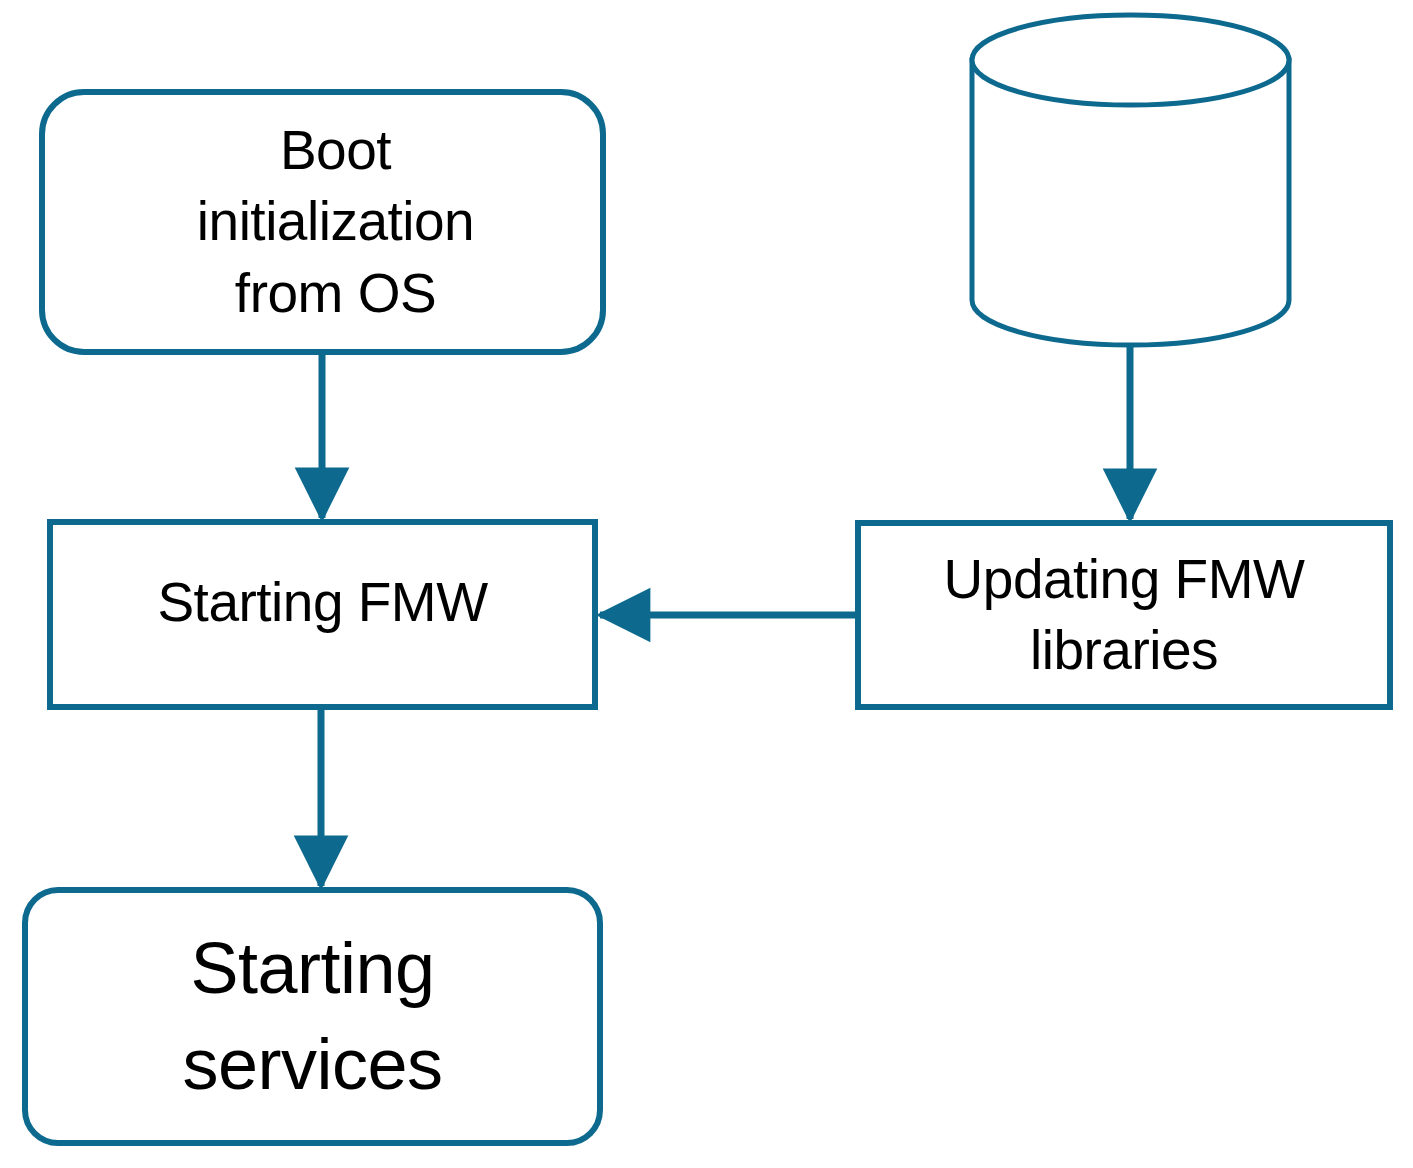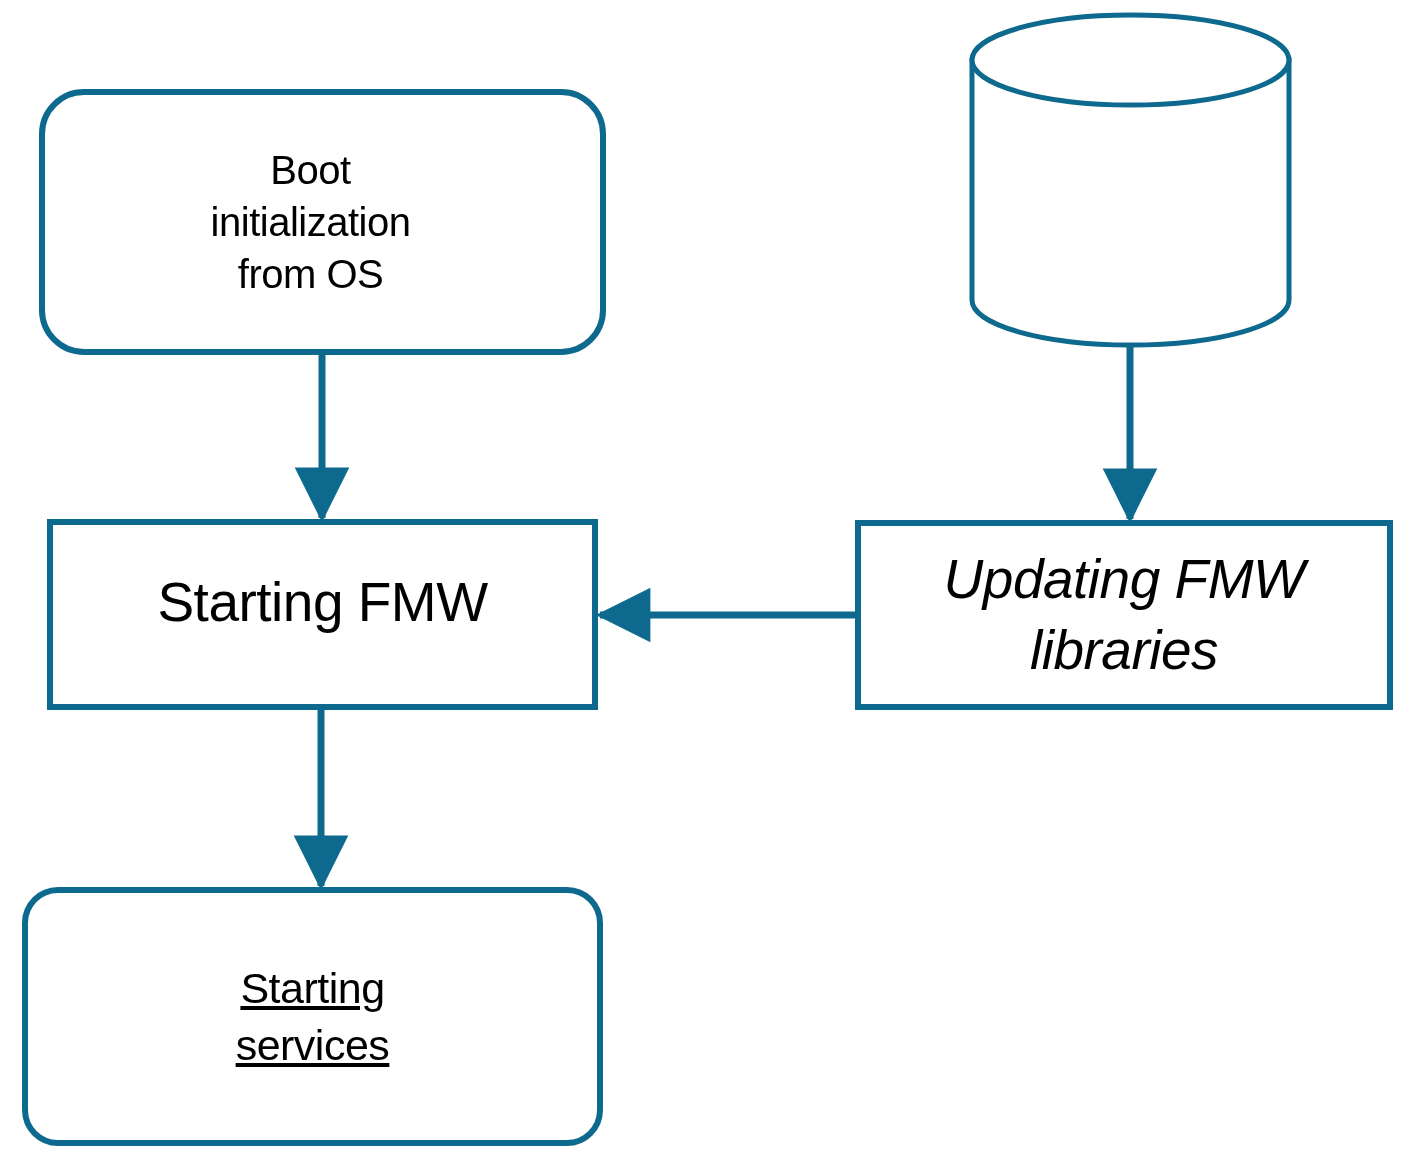--- a/index.html
+++ b/index.html
@@ -33,25 +33,25 @@
     text-align: center;
     color: #000000;
     font-family: "Liberation Sans", sans-serif;
     font-weight: 400;
     white-space: pre-line;
     pointer-events: none;
     box-sizing: border-box;
   }
   
   #label-boot-init {
-    left: 30px;
+    left: 55px;
     top: 92px;
     width: 561px;
     height: 260px;
-    font-size: 40px;
+    font-size: 55px;
     line-height: 1.30;
     letter-spacing: -0.5px;
   }
   
   #label-db-server {
     left: 972px;
     top: 108px;
     width: 317px;
     height: 237px;
     font-size: 58px;
@@ -70,32 +70,30 @@
   }
   
   #label-updating-fmw {
     left: 858px;
     top: 523px;
     width: 532px;
     height: 184px;
     font-size: 55px;
     line-height: 1.30;
     letter-spacing: -0.5px;
-    font-style: italic;
   }
   
   #label-starting-services {
     left: 25px;
     top: 890px;
     width: 575px;
     height: 253px;
-    font-size: 43px;
+    font-size: 72px;
     line-height: 1.32;
     letter-spacing: -0.5px;
-    text-decoration: underline;
   }
 </style>
 </head>
 <body>
 
 <div id="diagram-canvas">
 
   <svg id="diagram-svg" viewBox="0 0 1413 1168" xmlns="http://www.w3.org/2000/svg">
     <defs>
       <marker id="arrowhead" markerWidth="9" markerHeight="9" refX="7.6" refY="4.5" orient="auto" markerUnits="strokeWidth">

